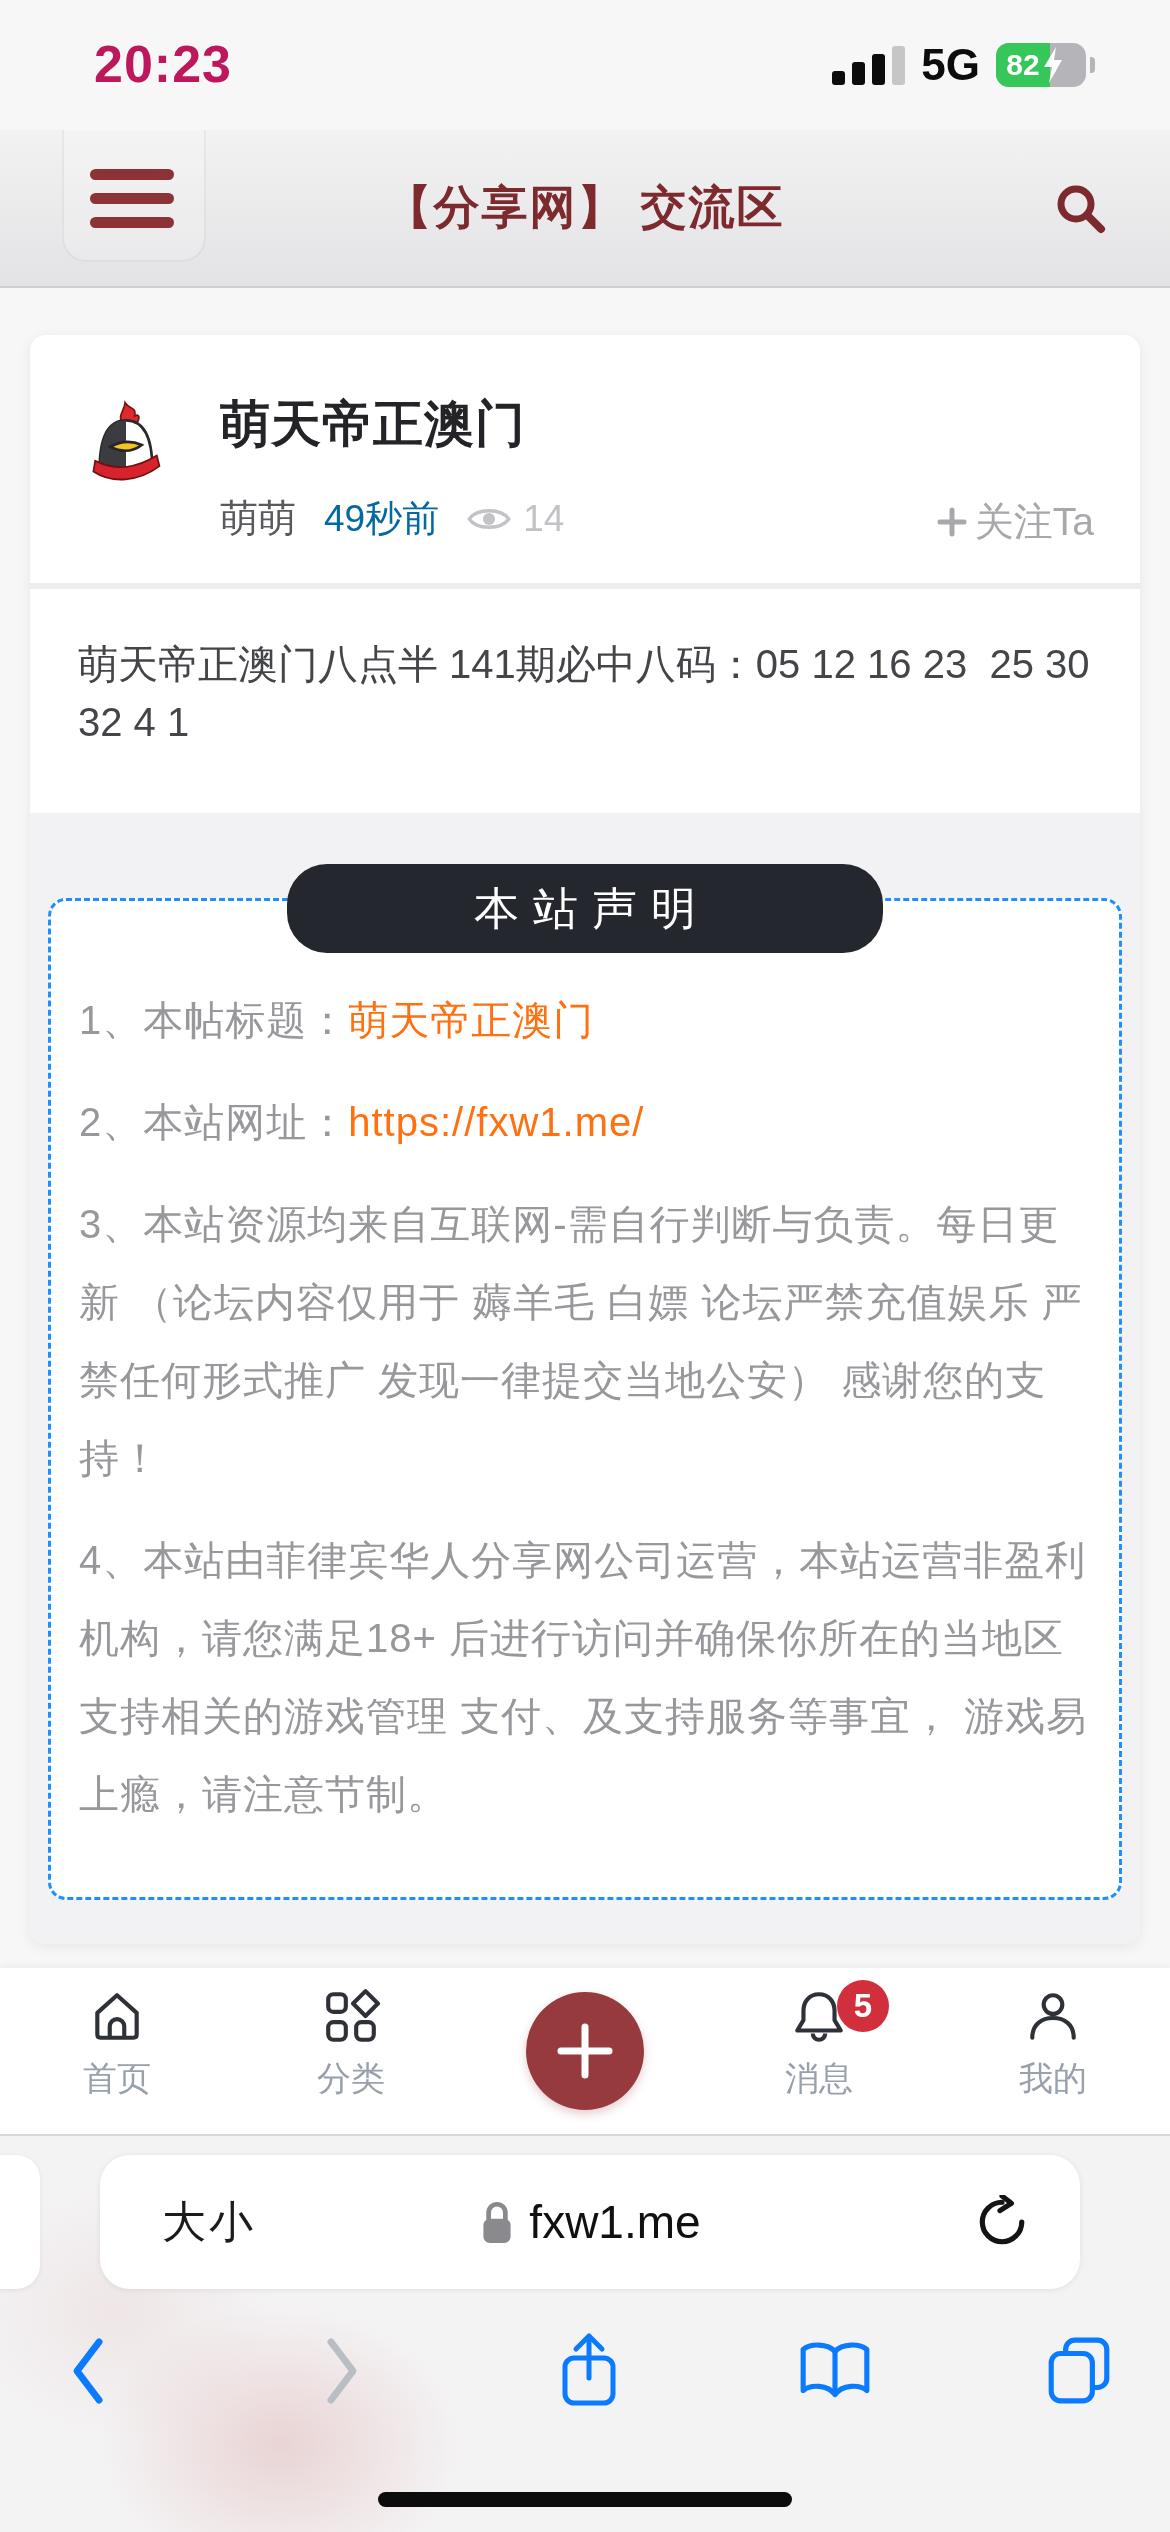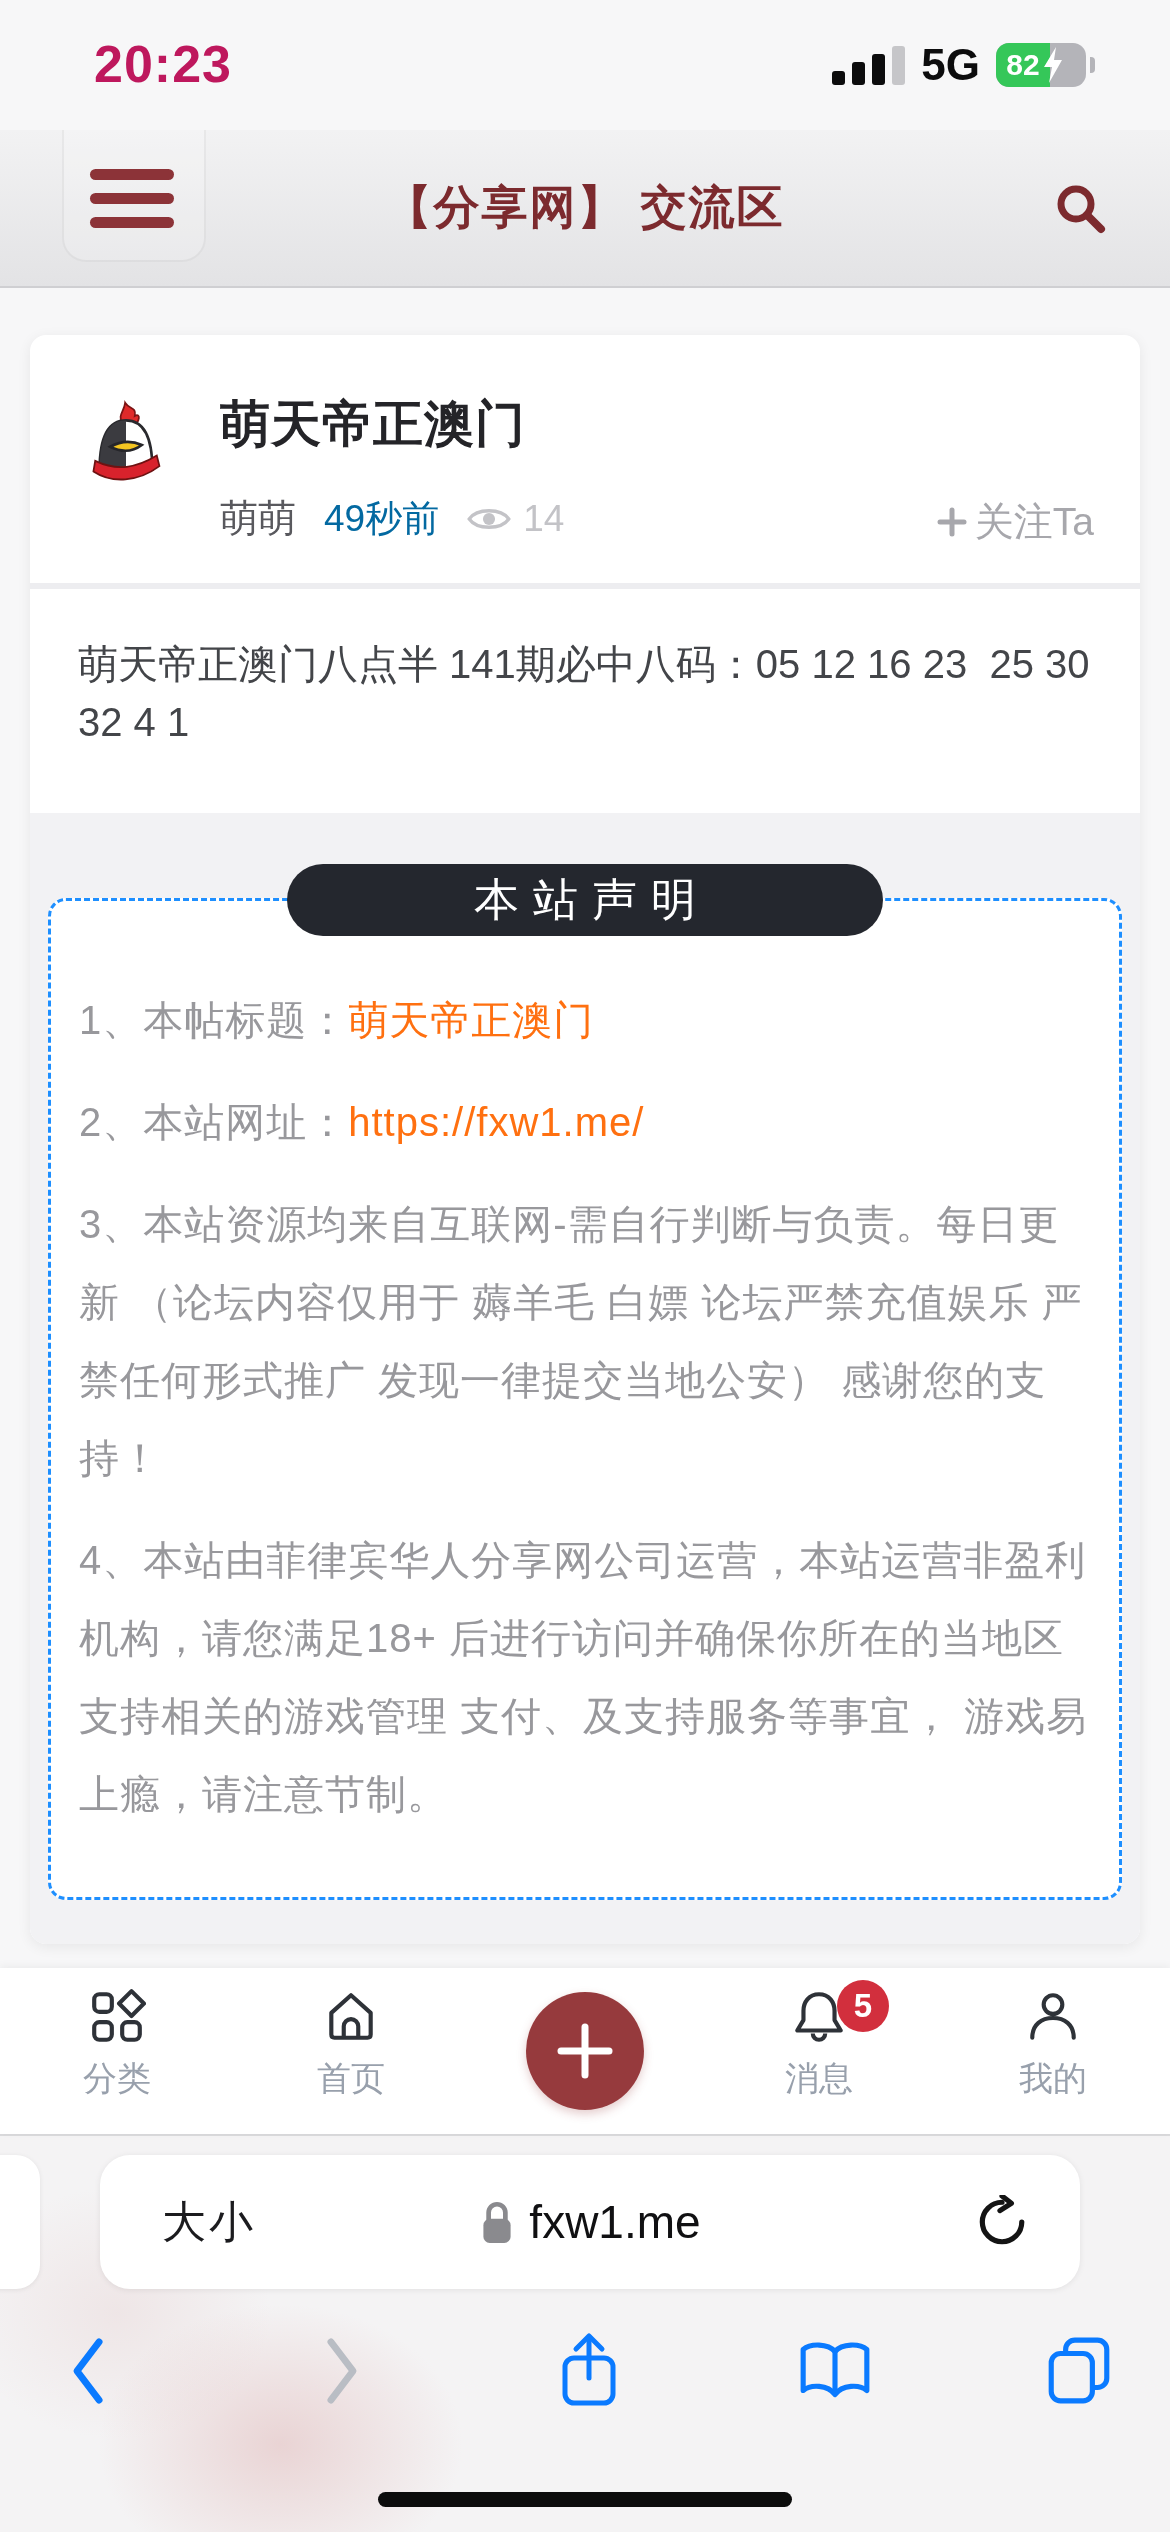--- a/index.html
+++ b/index.html
@@ -42,21 +42,21 @@
   .pm-time { font-size:37px; color:#0369a1; }
   .pm-views { display:flex; align-items:center; gap:12px; font-size:37px; color:#c3c3c7; }
   .follow { position:absolute; right:46px; top:160px; display:flex; align-items:center; gap:8px; font-size:39px; color:#a7a7ac; cursor:pointer; }
   .divider { height:6px; background:#ededf0; }
 
   .post-body { padding:46px 48px 62px; }
   .post-body p { font-size:40px; line-height:58px; color:#434549; white-space:pre-wrap; width:1022px; }
 
   .notice-wrap { background:#f2f2f4; padding:85px 18px 44px; }
   .notice-box { position:relative; background:#fff; border:3px dashed #1e8fff; border-radius:18px; padding:80px 28px 64px; }
-  .notice-pill { position:absolute; top:-37px; left:50%; transform:translateX(-50%); width:596px; height:72px; background:#24272e; border-radius:40px; display:flex; align-items:center; justify-content:center; color:#fff; font-size:45px; letter-spacing:14px; text-indent:14px; }
+  .notice-pill { position:absolute; top:-37px; left:50%; transform:translateX(-50%); width:596px; height:89px; background:#24272e; border-radius:40px; display:flex; align-items:center; justify-content:center; color:#fff; font-size:45px; letter-spacing:14px; text-indent:14px; }
   .n-item { font-size:40px; line-height:78px; color:#98989c; letter-spacing:1px; margin-bottom:24px; }
   .n-item:last-child { margin-bottom:0; }
   .n-item .orange { color:#ff7010; text-decoration:none; }
 
   .replies-card { margin-top:40px; background:#f5f5f7; border-radius:16px; box-shadow:0 3px 14px rgba(0,0,0,.07); height:170px; position:relative; }
   .replies-title { position:absolute; left:52px; top:44px; font-size:42px; font-weight:700; color:#2c2c31; }
   .replies-title .cnt { font-weight:400; font-size:38px; color:#55555a; margin-left:10px; }
   .replies-right { position:absolute; right:46px; top:50px; display:flex; align-items:center; gap:44px; }
   .filter-all { font-size:38px; color:#b9b9bd; }
   .red-mark { display:flex; align-items:center; gap:8px; }
@@ -190,33 +190,33 @@
             <i></i>
             <u></u>
           </span>
       </div>
     </div>
   </div>
 
   <div class="tabbar">
     <div class="tab">
       <svg width="58" height="58" viewBox="0 0 56 56">
+          <path d="M9 24 L28 7 L47 24 V45 Q47 48 44 48 H12 Q9 48 9 45 Z" fill="none" stroke="#2e3238" stroke-width="4" stroke-linejoin="round"></path>
+          <path d="M21 48 V37 a7 7 0 0 1 14 0 V48" fill="none" stroke="#2e3238" stroke-width="4"></path>
+        </svg>
+      <span class="tab-label">首页</span>
+    </div>
+    <div class="tab">
+      <svg width="58" height="58" viewBox="0 0 56 56">
           <rect x="6" y="6" width="17" height="17" rx="5" fill="none" stroke="#2e3238" stroke-width="4"></rect>
           <path d="M42 3 L54 15 L42 27 L30 15 Z" fill="none" stroke="#2e3238" stroke-width="4" stroke-linejoin="round"></path>
           <rect x="6" y="33" width="17" height="17" rx="5" fill="none" stroke="#2e3238" stroke-width="4"></rect>
           <rect x="33" y="33" width="17" height="17" rx="5" fill="none" stroke="#2e3238" stroke-width="4"></rect>
         </svg>
       <span class="tab-label">分类</span>
-    </div>
-    <div class="tab">
-      <svg width="58" height="58" viewBox="0 0 56 56">
-          <path d="M9 24 L28 7 L47 24 V45 Q47 48 44 48 H12 Q9 48 9 45 Z" fill="none" stroke="#2e3238" stroke-width="4" stroke-linejoin="round"></path>
-          <path d="M21 48 V37 a7 7 0 0 1 14 0 V48" fill="none" stroke="#2e3238" stroke-width="4"></path>
-        </svg>
-      <span class="tab-label">首页</span>
     </div>
     <div class="tab">
       <div class="plus-btn">
         <svg width="56" height="56" viewBox="0 0 56 56">
             <line x1="28" y1="4" x2="28" y2="52" stroke="#fff" stroke-width="7" stroke-linecap="round"></line>
             <line x1="4" y1="28" x2="52" y2="28" stroke="#fff" stroke-width="7" stroke-linecap="round"></line>
           </svg>
       </div>
     </div>
     <div class="tab">

